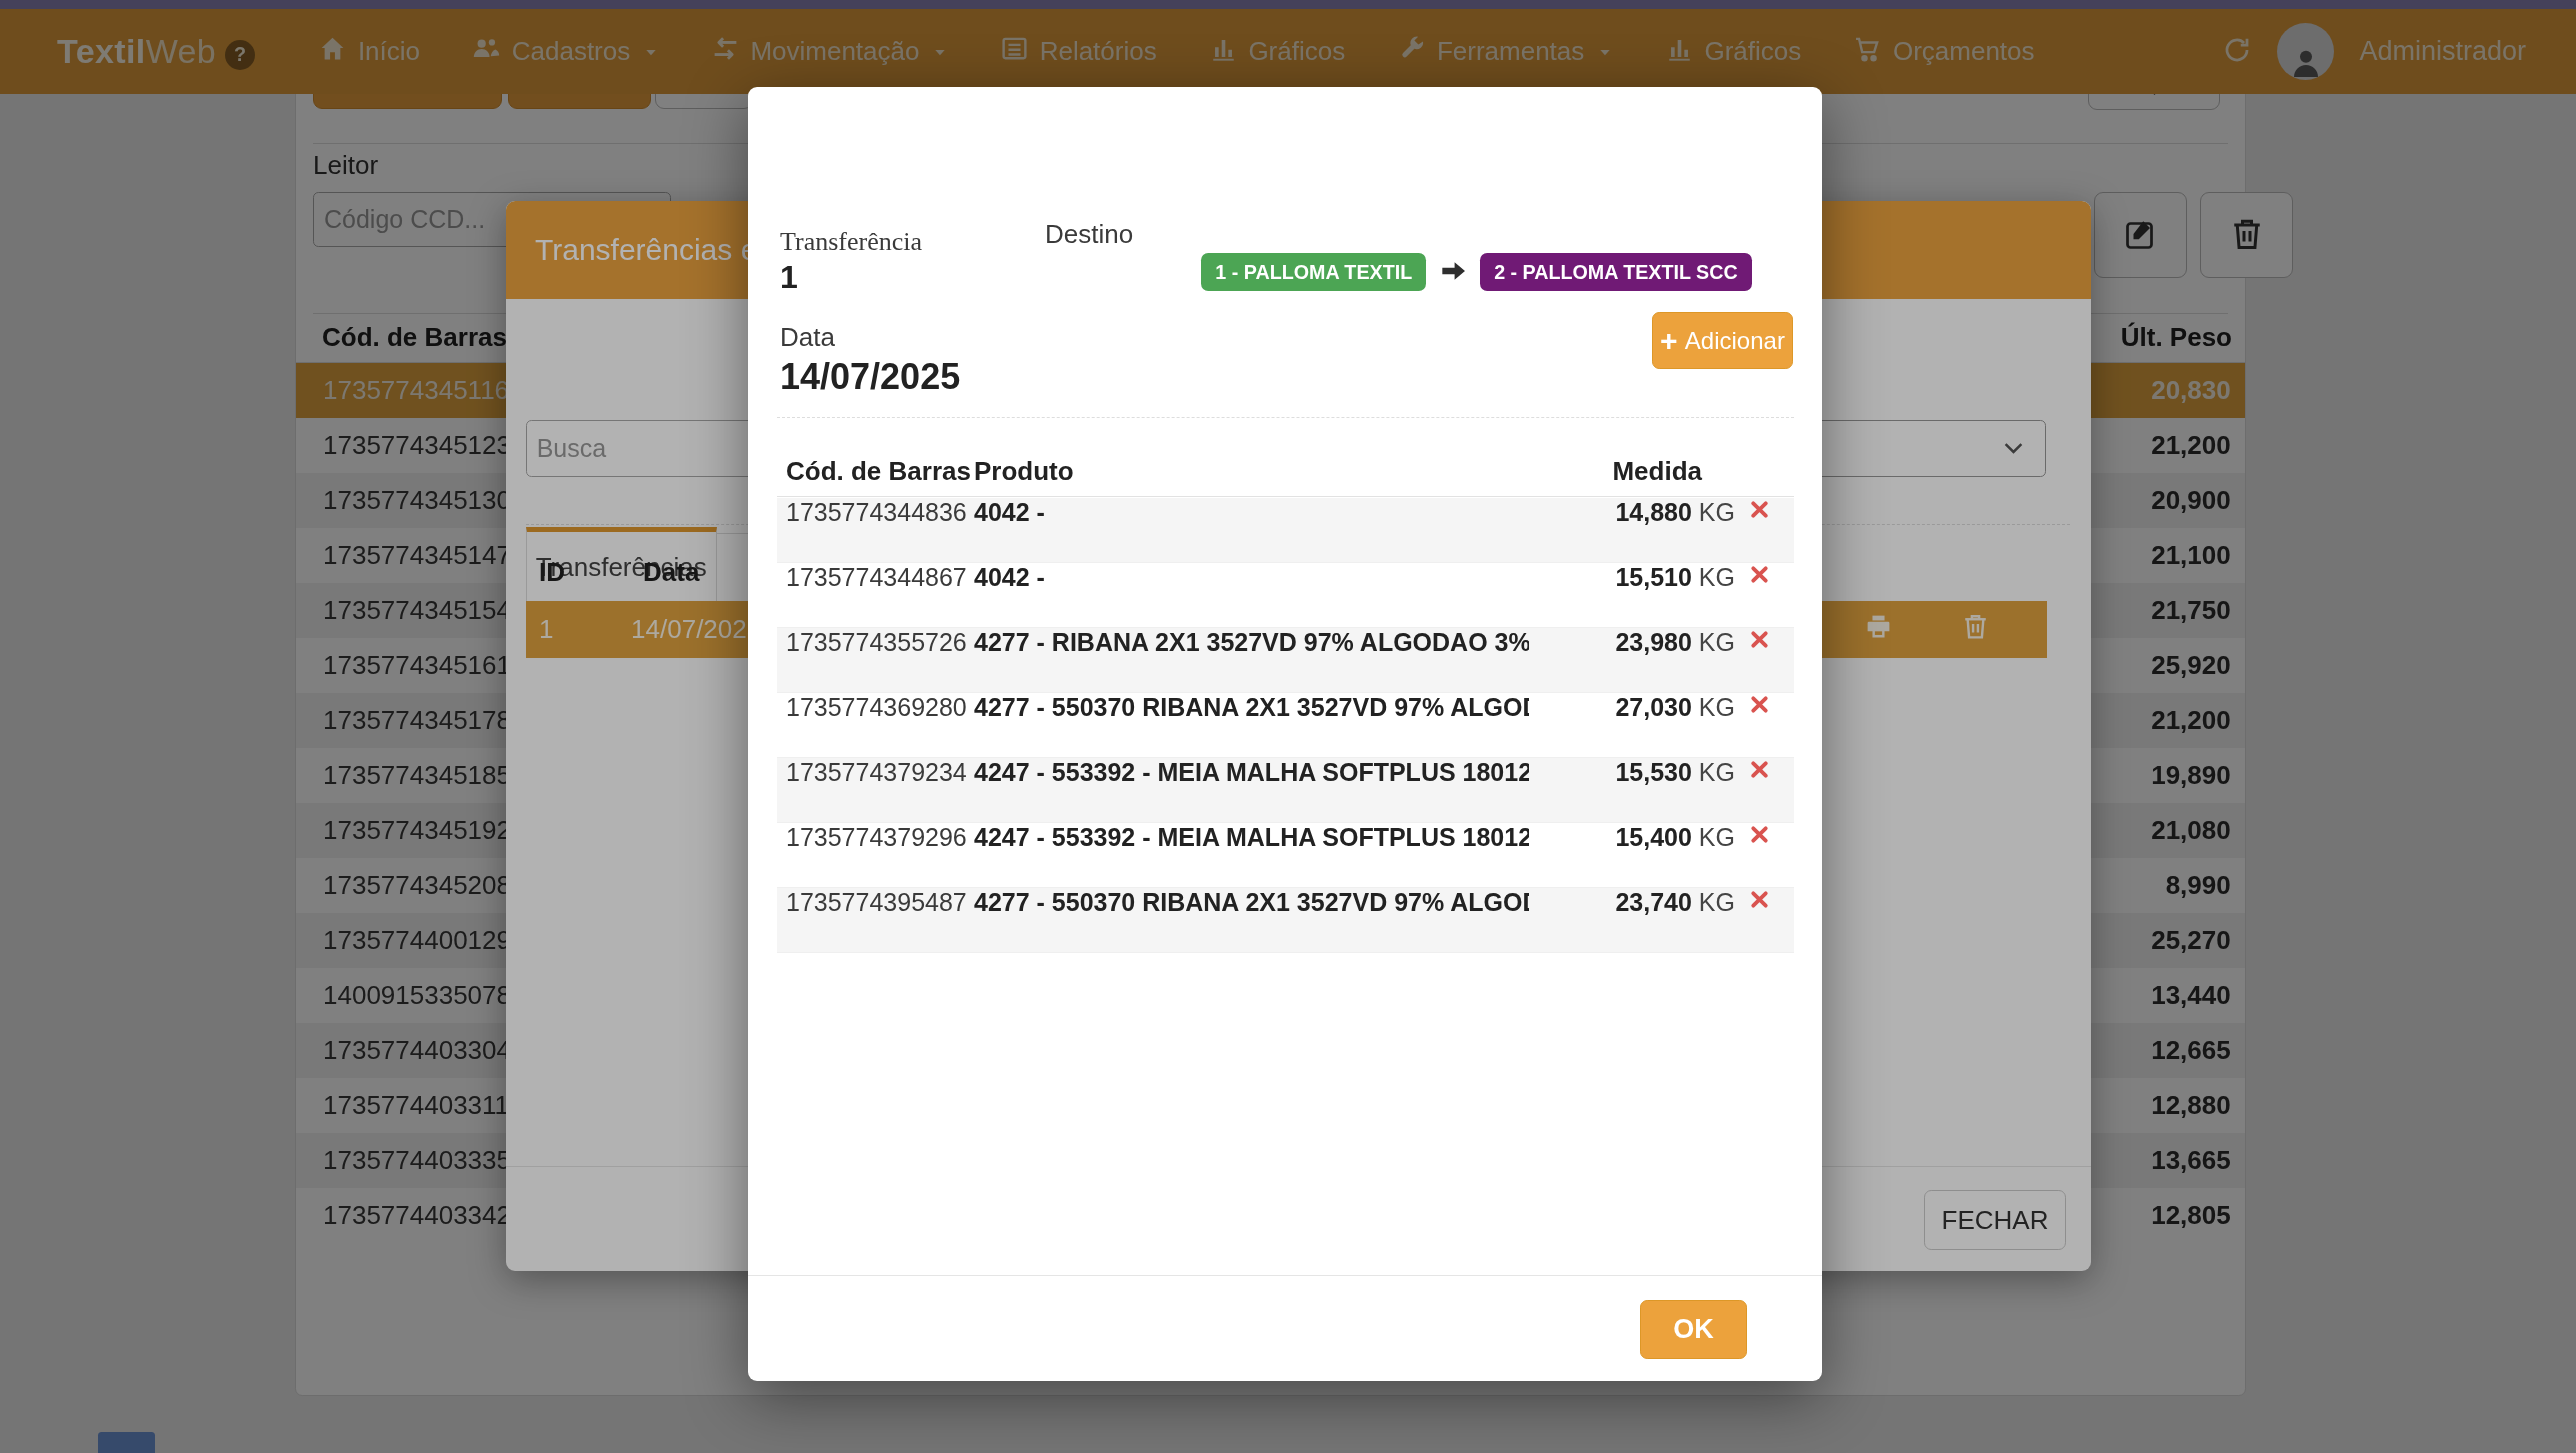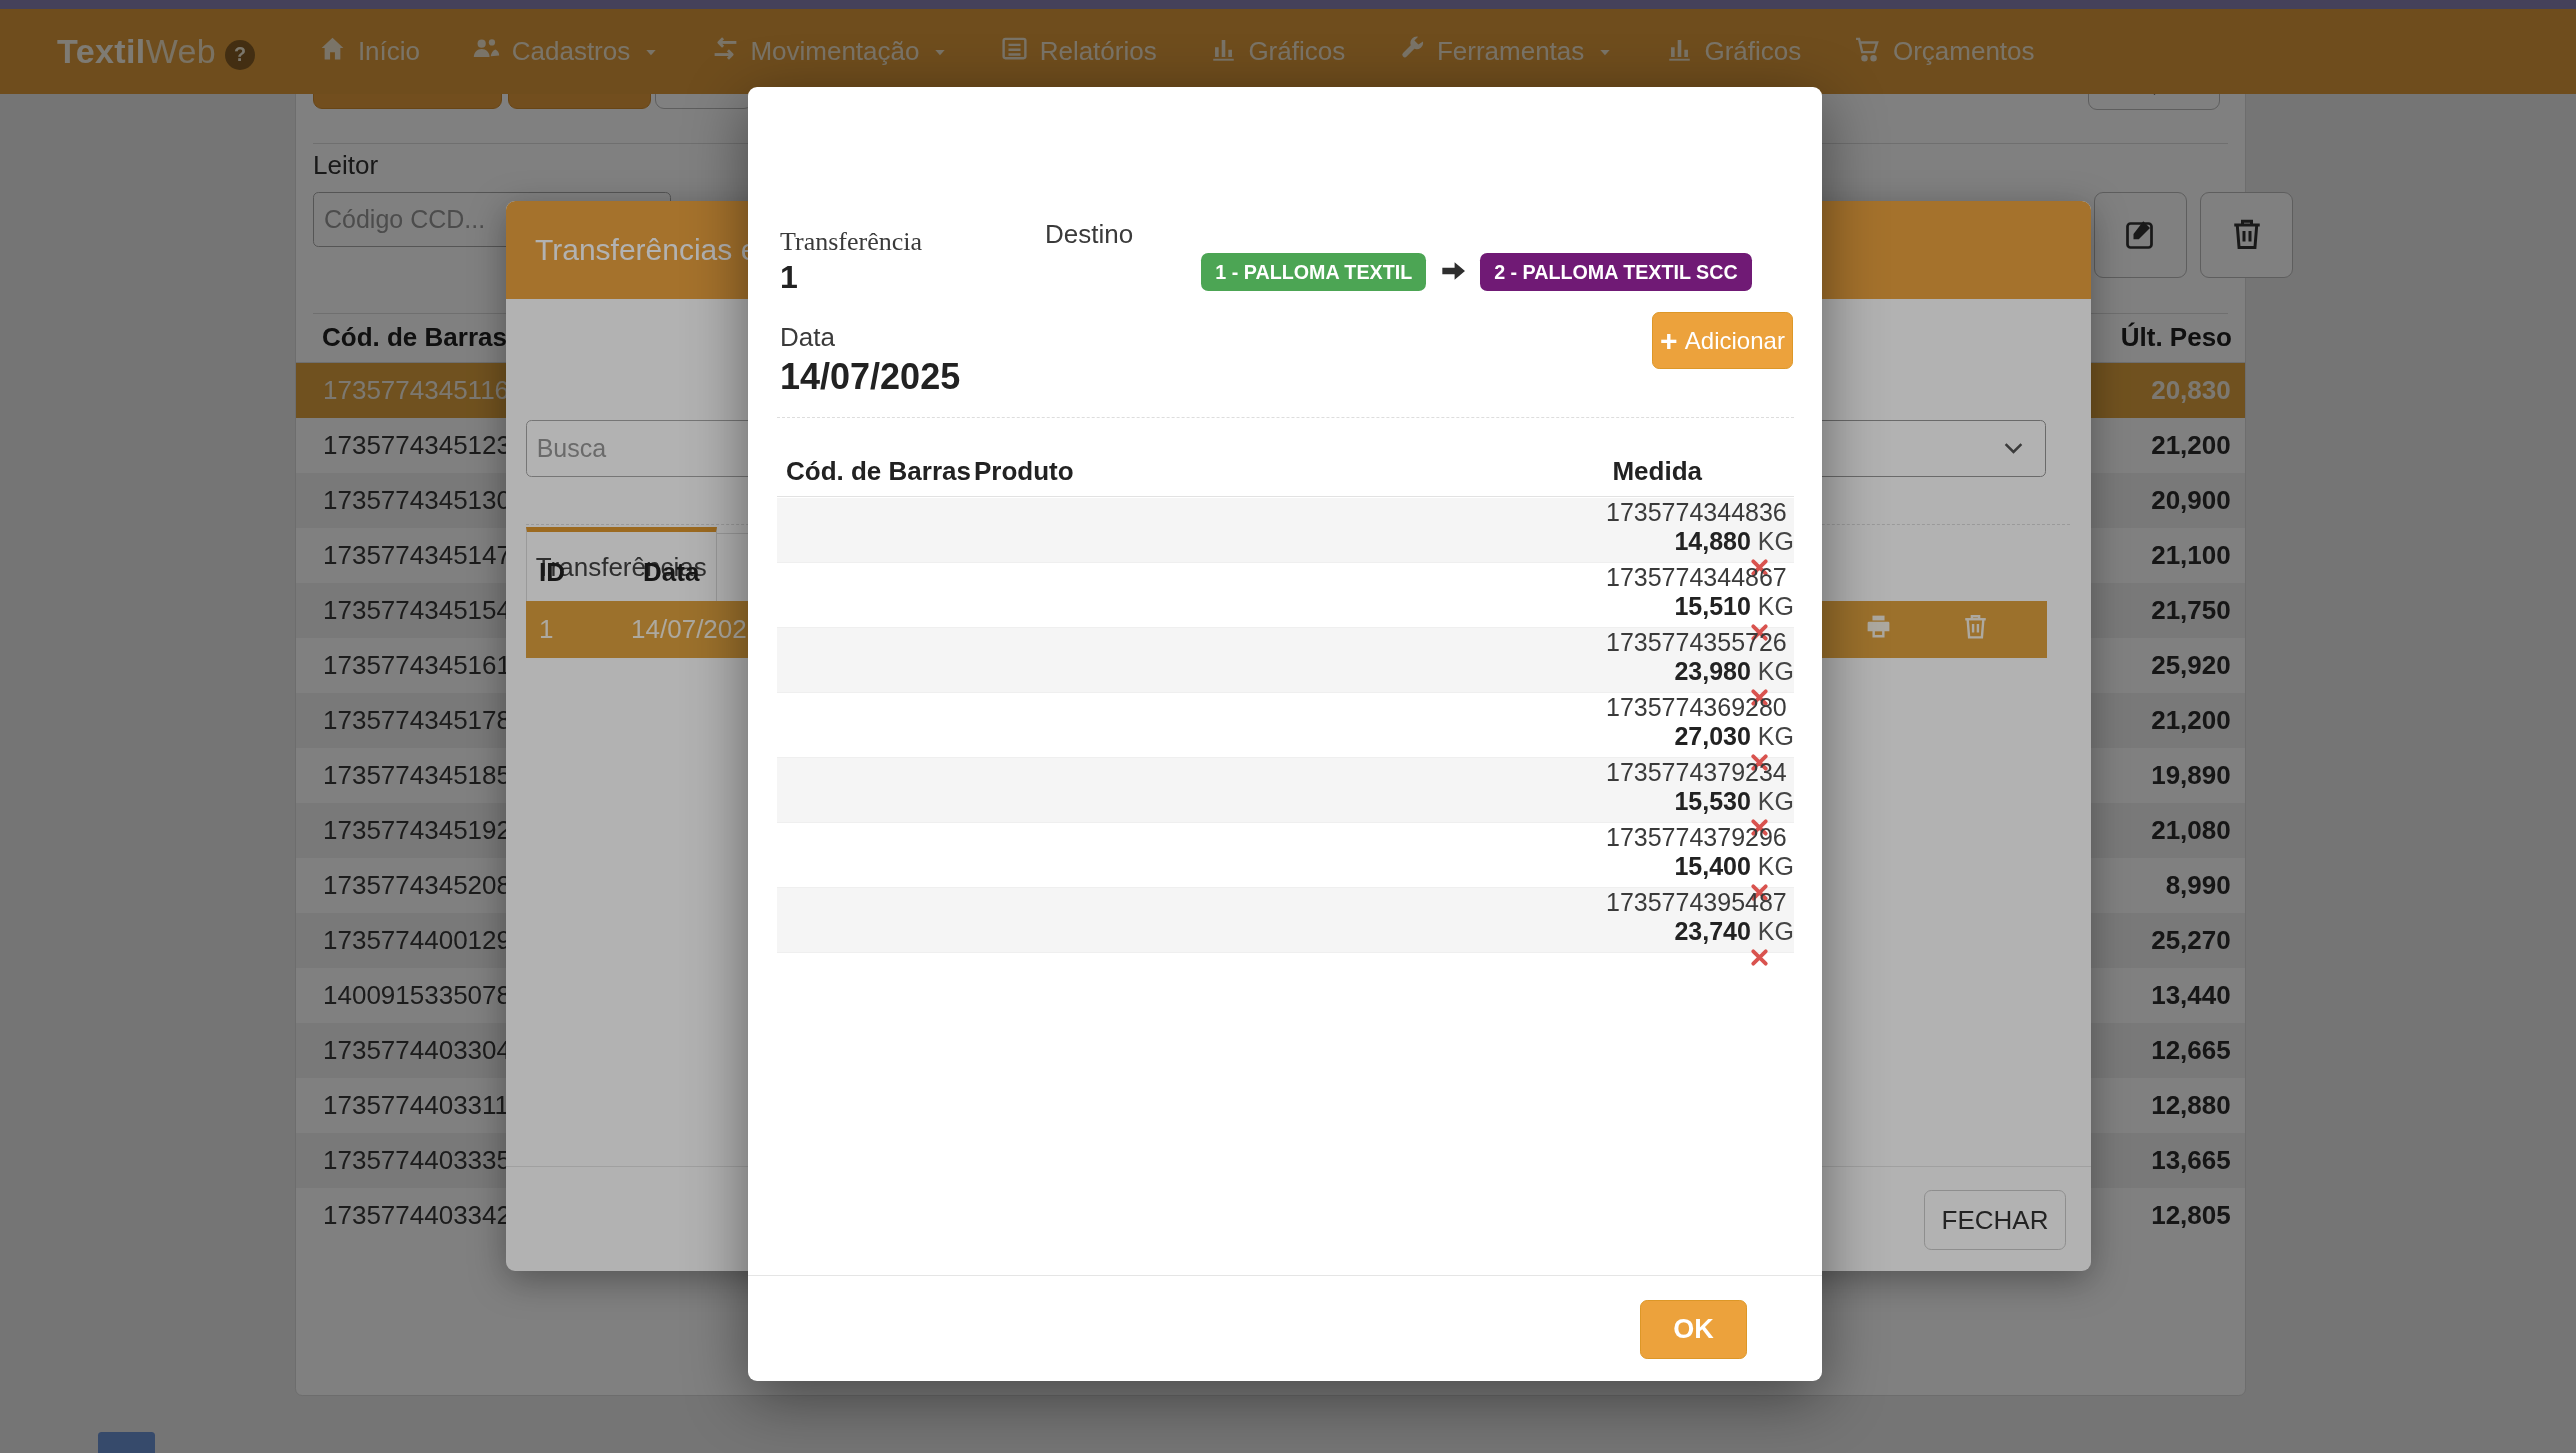--- a/index.html
+++ b/index.html
@@ -93,21 +93,21 @@
   .dest-wrap .arrow svg{width:32px;height:32px;color:#2e2e2e;}
   .add-btn{position:absolute;left:904px;top:225px;width:141px;height:57px;background:#ECA23C;border:0.9px solid #DD9727;
            border-radius:7.2px;box-sizing:border-box;display:flex;align-items:center;justify-content:center;gap:7.2px;
            color:#fff;cursor:pointer;}
   .add-btn .plus{font-size:30px;font-weight:bold;line-height:1;}
   .add-btn .txt{font-size:24px;}
   .fm-dashed{position:absolute;left:29px;top:330px;width:1017px;border-top:1.8px dashed #ddd;}
   .fm-th{position:absolute;top:369px;font-weight:bold;font-size:26px;color:#222;}
   .fm-thline{position:absolute;left:29px;top:409px;width:1017px;border-top:1.8px solid #e2e2e2;}
   .fm-rows{position:absolute;left:29px;top:411px;width:1017px;}
-  .frow{height:64px;display:flex;align-items:flex-end;font-size:25px;border-bottom:0.9px solid #efefef;flex-direction:column;}
+  .frow{height:64px;display:flex;align-items:flex-start;font-size:25px;border-bottom:0.9px solid #efefef;}
   .frow.stripe{background:#F5F5F5;}
   .frow .fbc{width:188px;padding-left:9px;color:#3a3a3a;}
   .frow .fprod{width:555px;font-weight:bold;color:#222;white-space:nowrap;overflow:hidden;}
   .frow .fmed{width:206px;text-align:right;color:#444;}
   .frow .fmed b{color:#222;}
   .frow .fx{margin-left:auto;margin-right:23px;color:#D9534F;cursor:pointer;display:flex;}
   .frow .fx svg{width:23px;height:23px;}
   .fm-footline{position:absolute;left:0;top:1188px;width:1074px;border-top:0.9px solid #e5e5e5;}
   .ok-btn{position:absolute;left:892px;top:1213px;width:107px;height:59px;background:#ECA23C;border:0.9px solid #DD9727;
           border-radius:7.2px;box-sizing:border-box;display:flex;align-items:center;justify-content:center;
@@ -287,20 +287,33 @@
         </div>
         <div class="nav-item">
           <span><svg viewBox="0 0 24 24" fill="none" stroke="currentColor" stroke-width="2">
               <circle cx="9.5" cy="20" r="1.7" fill="currentColor"></circle>
               <circle cx="17" cy="20" r="1.7" fill="currentColor"></circle>
               <path d="M2.5 4H5l2.6 11h9.9l2.5-8H6.2"></path>
             </svg></span>
           <span>Orçamentos</span>
         </div>
       </div>
+    <div class="nav-right">
+      <span class="refresh"><svg viewBox="0 0 24 24" fill="none" stroke="currentColor" stroke-width="2.2">
+            <path d="M20 12a8 8 0 1 1-2.34-5.66"></path>
+            <path d="M20 3v5h-5" fill="none"></path>
+          </svg></span>
+      <span class="avatar">
+          <svg viewBox="0 0 24 24" fill="currentColor">
+            <circle cx="12" cy="8.5" r="4"></circle>
+            <path d="M4 22c0-4.4 3.6-8 8-8s8 3.6 8 8z"></path>
+          </svg>
+        </span>
+      <span class="username">Administrador</span>
+    </div>
   </div>
 </div>
 
 <div id="overlay1"></div>
 
 <div id="bg-modal">
   <div class="m-header">
     <div class="m-title">Transferências ent</div>
   </div>
   <div class="tab-underline"></div>

